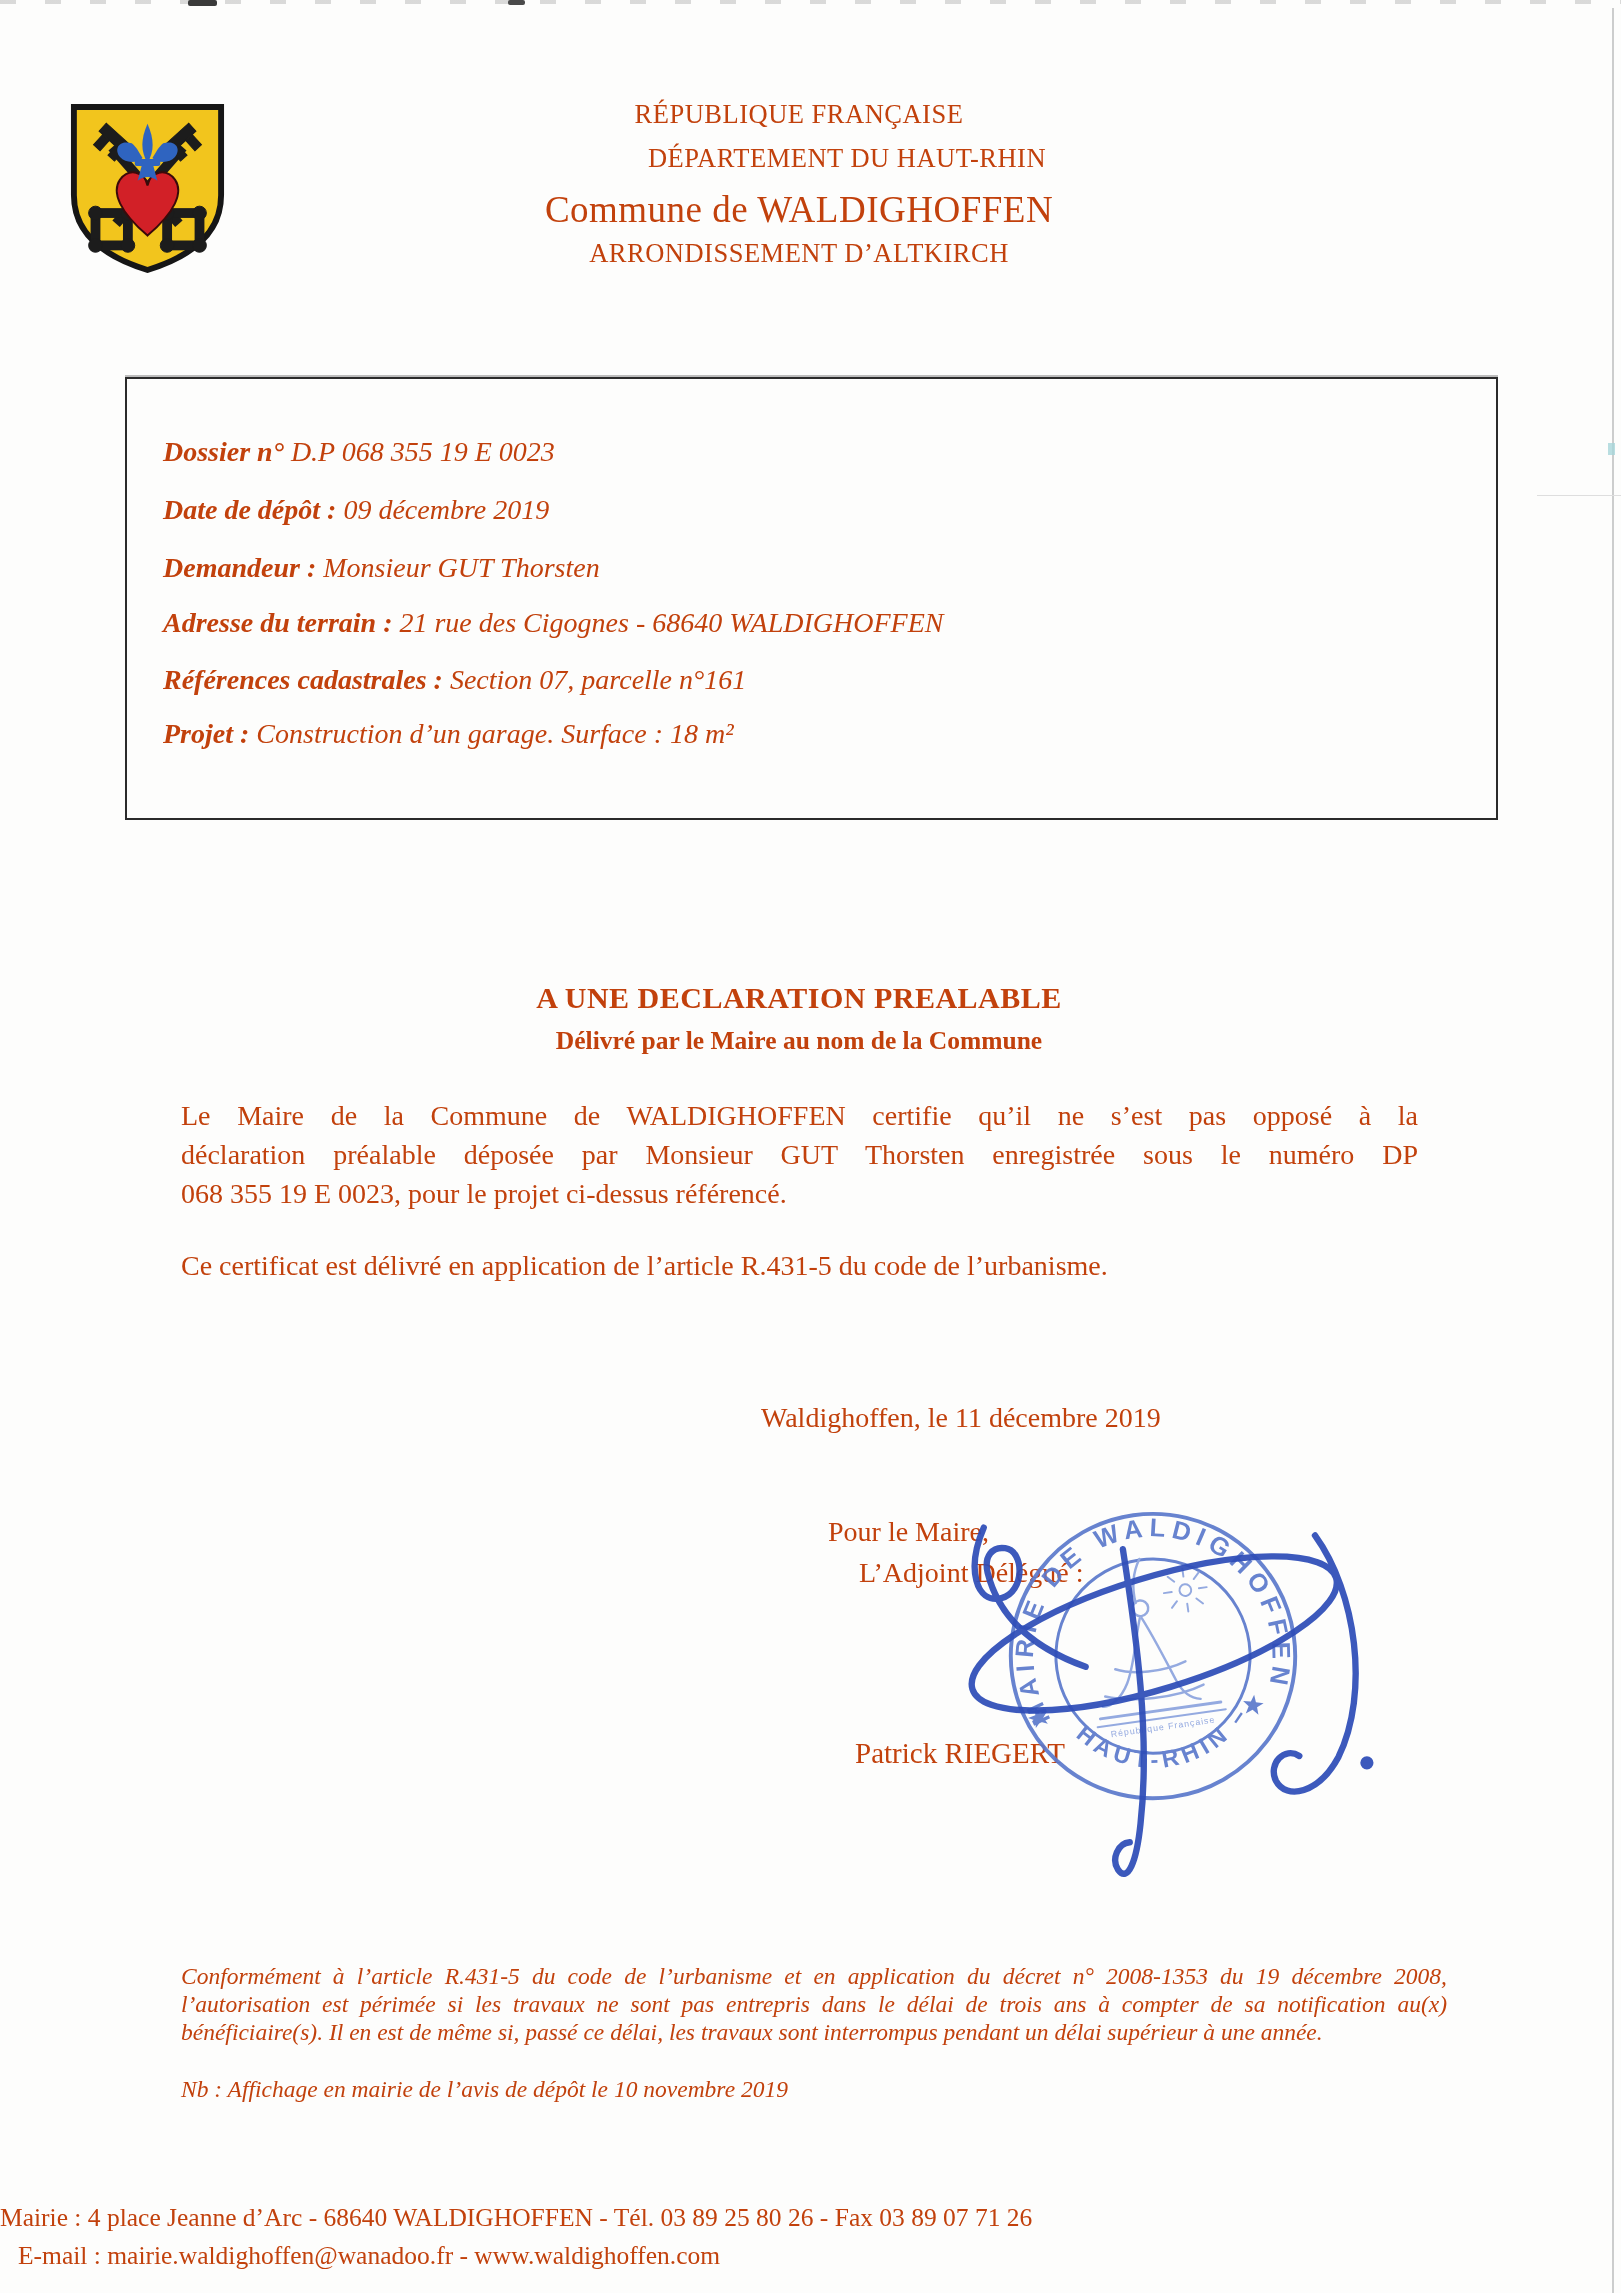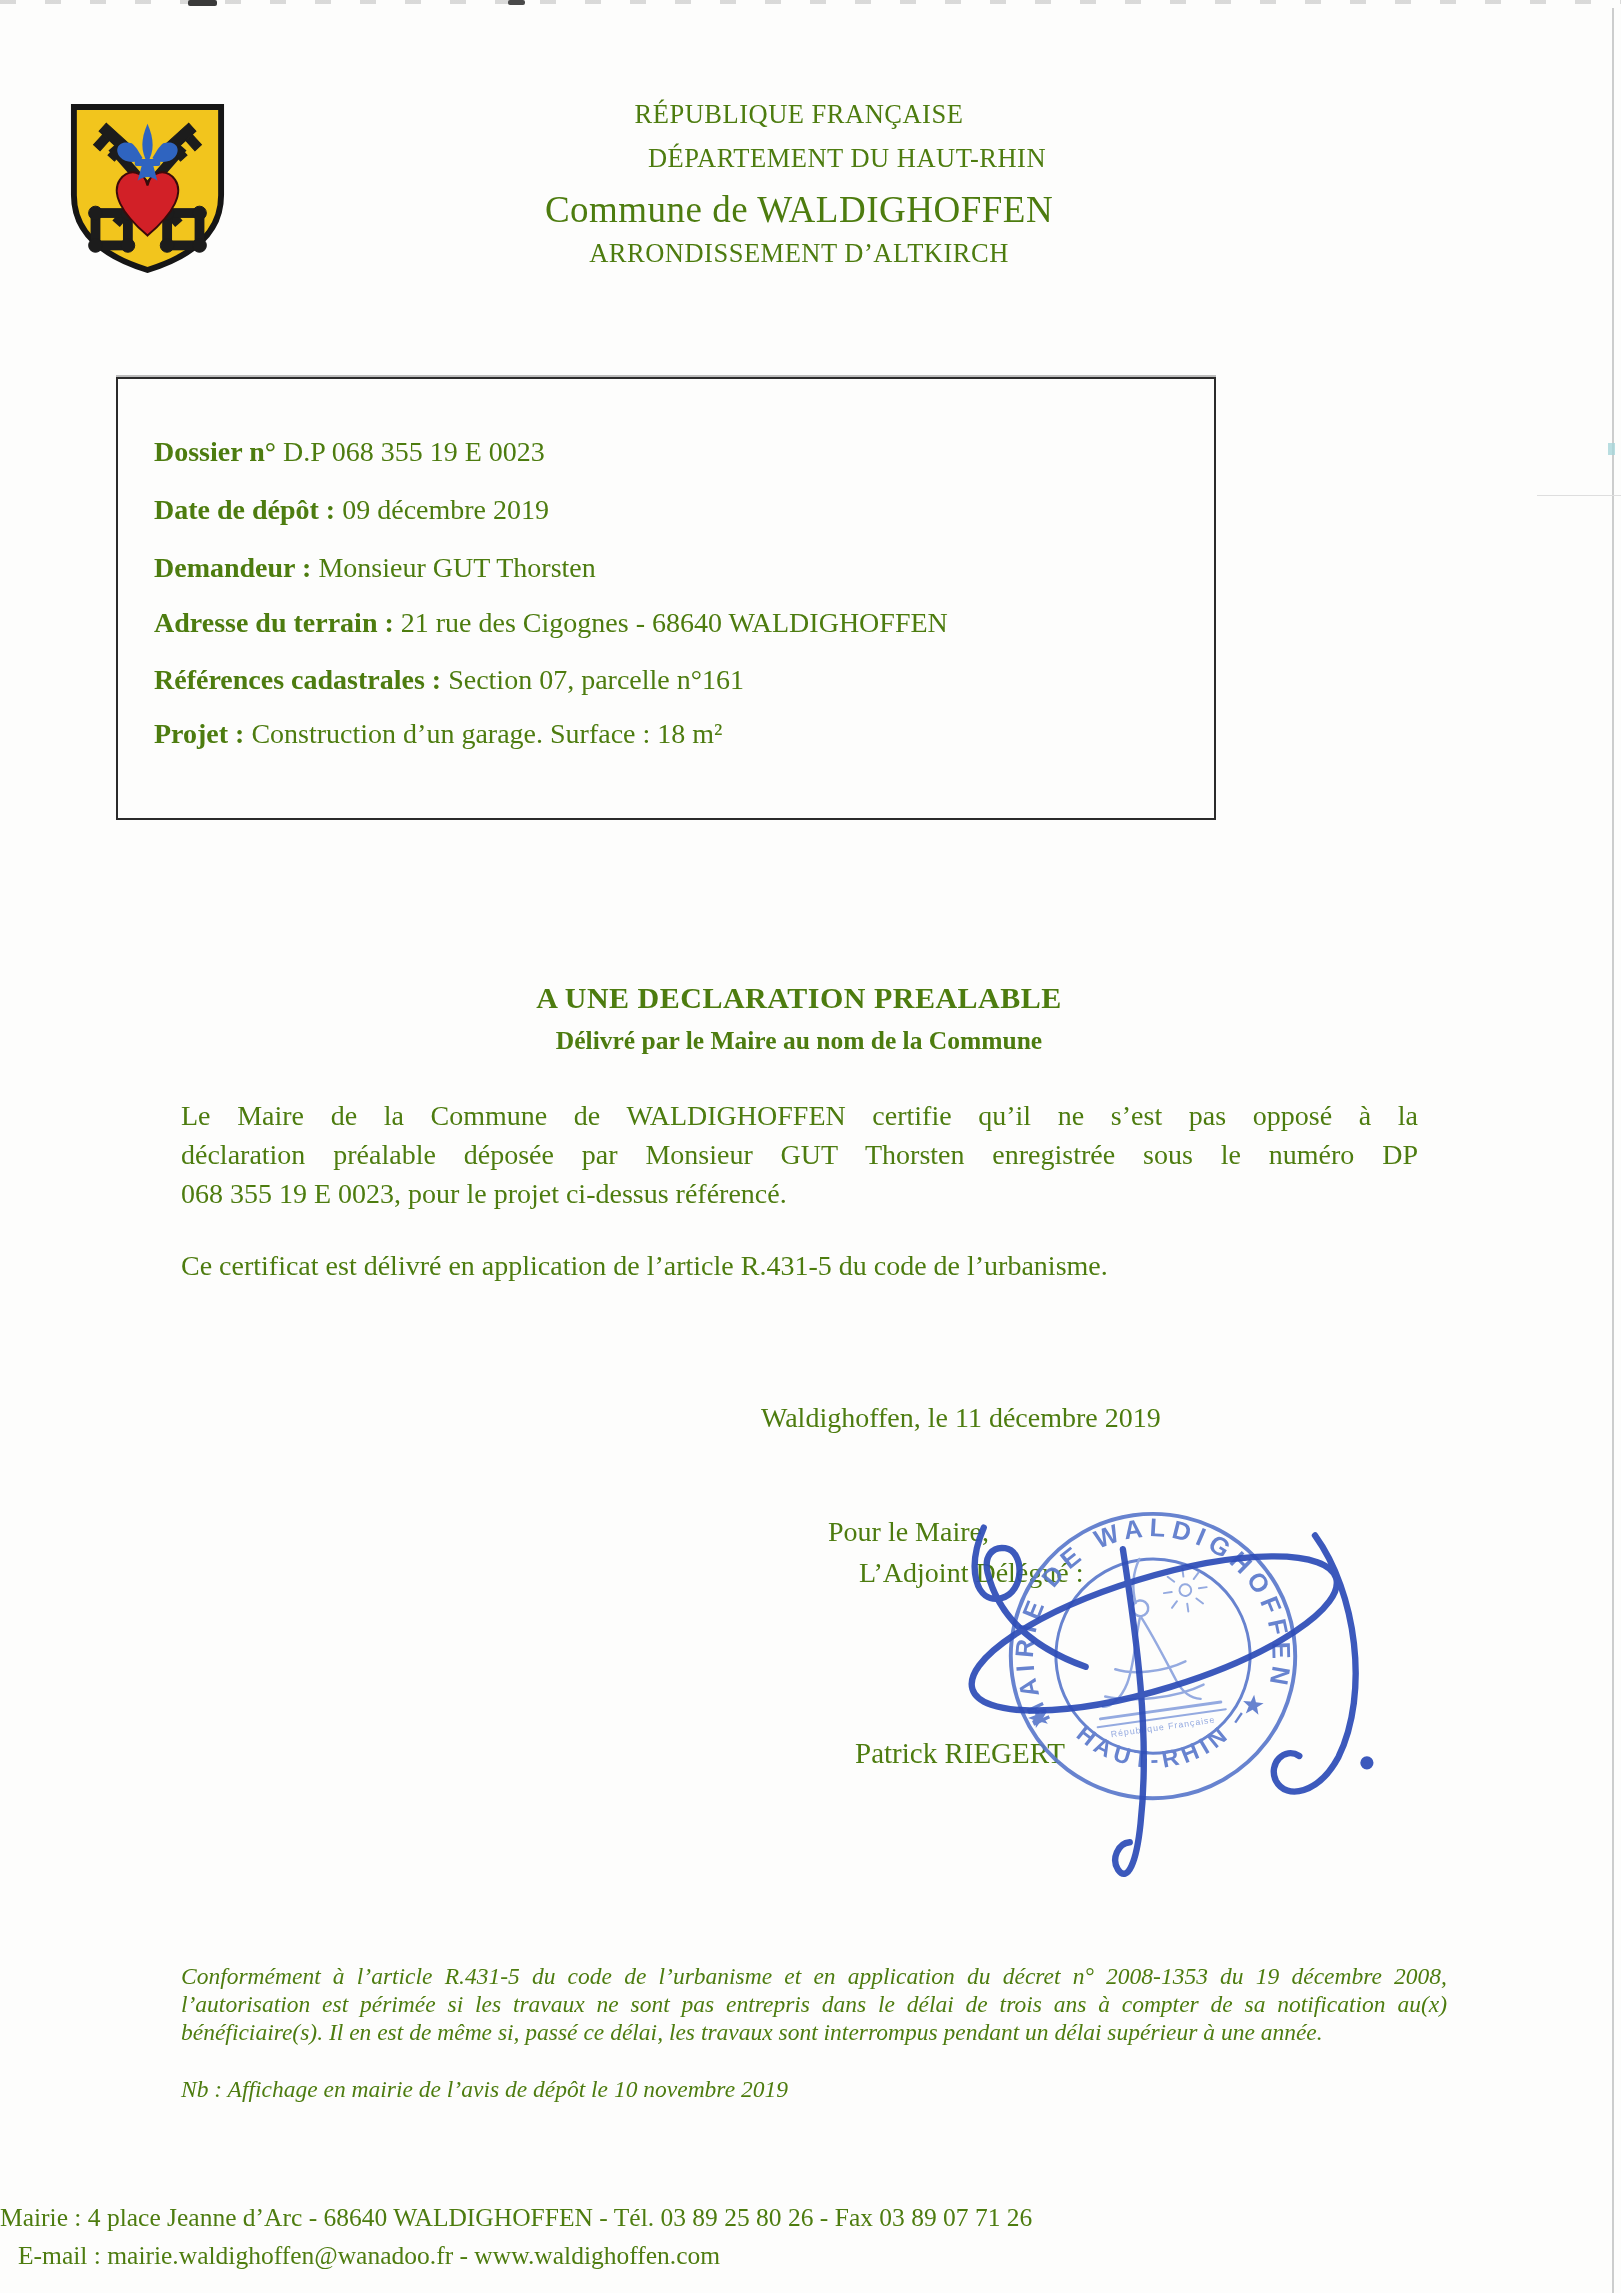--- a/index.html
+++ b/index.html
@@ -2,21 +2,21 @@
 <html><head>
 <meta charset="utf-8">
 <style>
   html, body { margin: 0; padding: 0; background: #ffffff; }
   .page {
     position: relative;
     width: 1621px;
     height: 2294px;
     background: #fdfdfc;
     font-family: "Liberation Serif", "DejaVu Serif", serif;
-    color: #4d7c0f;
+    color: #c2410c;
     overflow: hidden;
   }
   .abs { position: absolute; }
 
   
   .scan-top-dashes {
     left: 0; top: 0; width: 1621px; height: 3.9px;
     background: repeating-linear-gradient(90deg,
       rgba(110,110,110,0.45) 0 15.7px, transparent 15.7px 45px);
     opacity: .55;
@@ -27,25 +27,26 @@
   .scan-hline { left: 1537px; top: 495px; width: 84px; height: 1px; background: #dedede; }
   .scan-teal { left: 1608px; top: 443px; width: 6.9px; height: 11.8px; background: #a8d6da; opacity: .8; }
 
   
   .hdr-center { left: 0; width: 1598px; text-align: center; }
   .hdr-line { font-size: 26.5px; letter-spacing: 0.5px; }
   .hdr-commune { font-size: 37px; letter-spacing: 0.5px; }
 
   
   .dossier-box {
-    left: 116px; top: 377px; width: 1100px; height: 443px;
+    left: 125px; top: 377px; width: 1373px; height: 443px;
     border: 2.9px solid #2b2b2b;
     box-sizing: border-box;
     box-shadow: 0 -2px 0 #bdbdbd;
     background: transparent;
+    font-style: italic;
   }
   .box-row { position: absolute; left: 36px; font-size: 28px; white-space: nowrap; }
   .box-row b { font-weight: bold; }
 
   
   .title-center { left: 0; width: 1598px; text-align: center; font-weight: bold; }
   .title-main { font-size: 30px; letter-spacing: 0.5px; }
   .title-sub  { font-size: 25.5px; }
 
   

